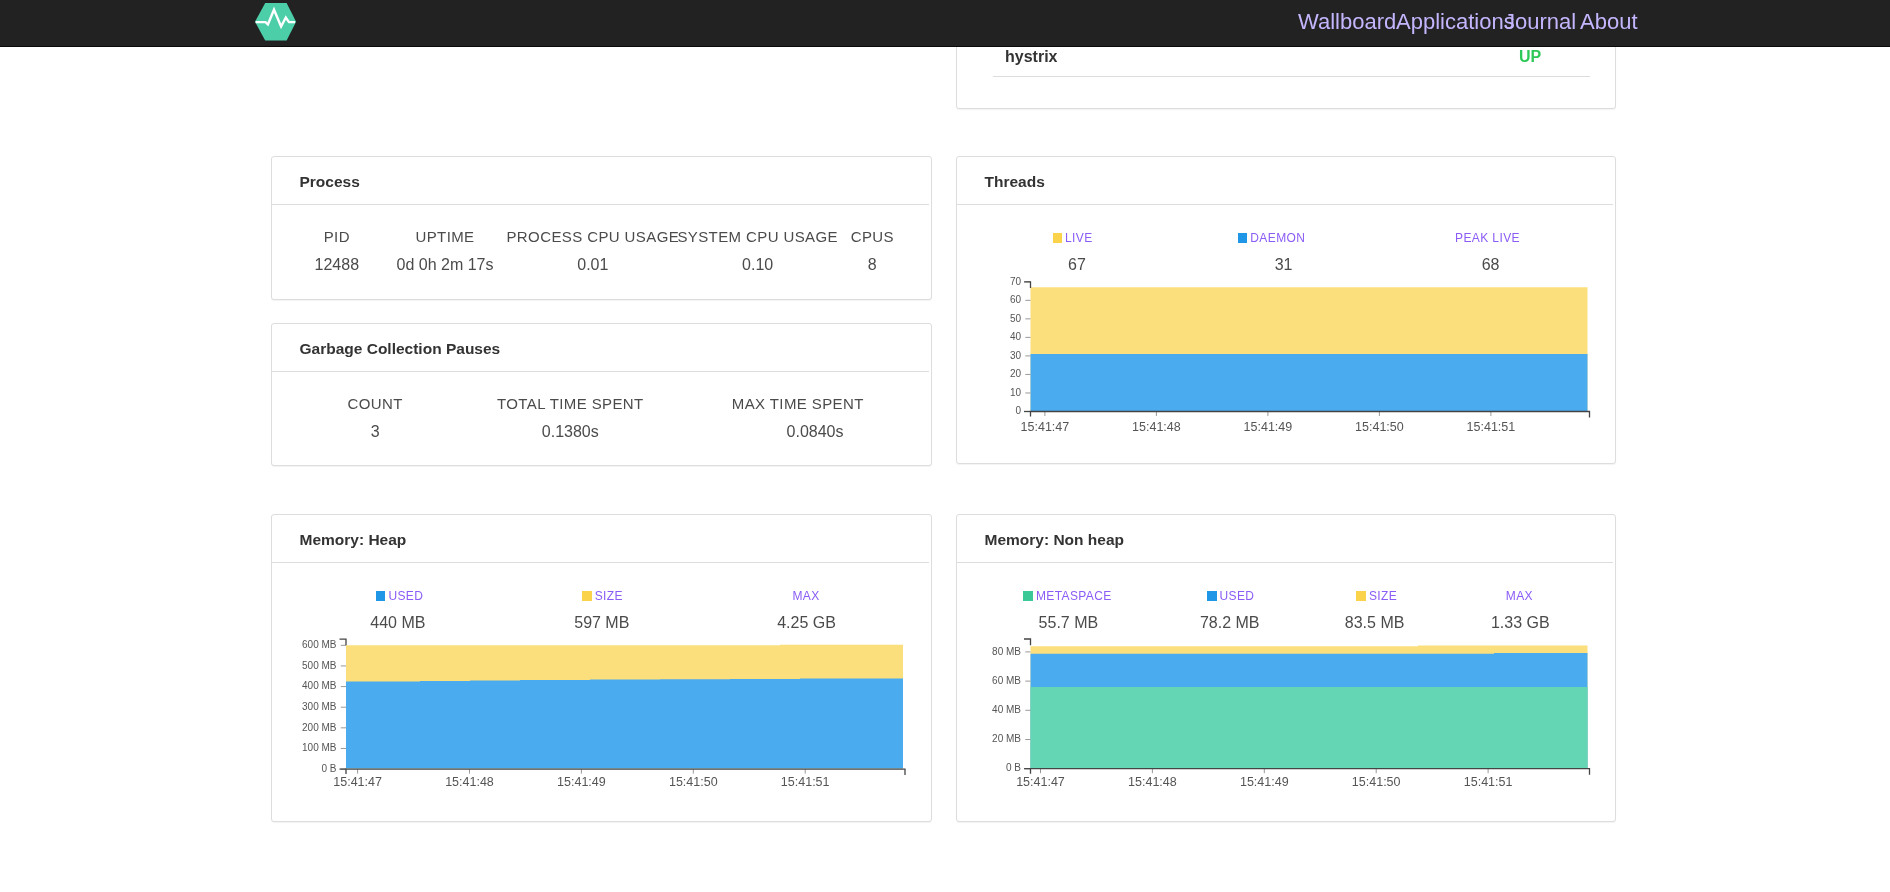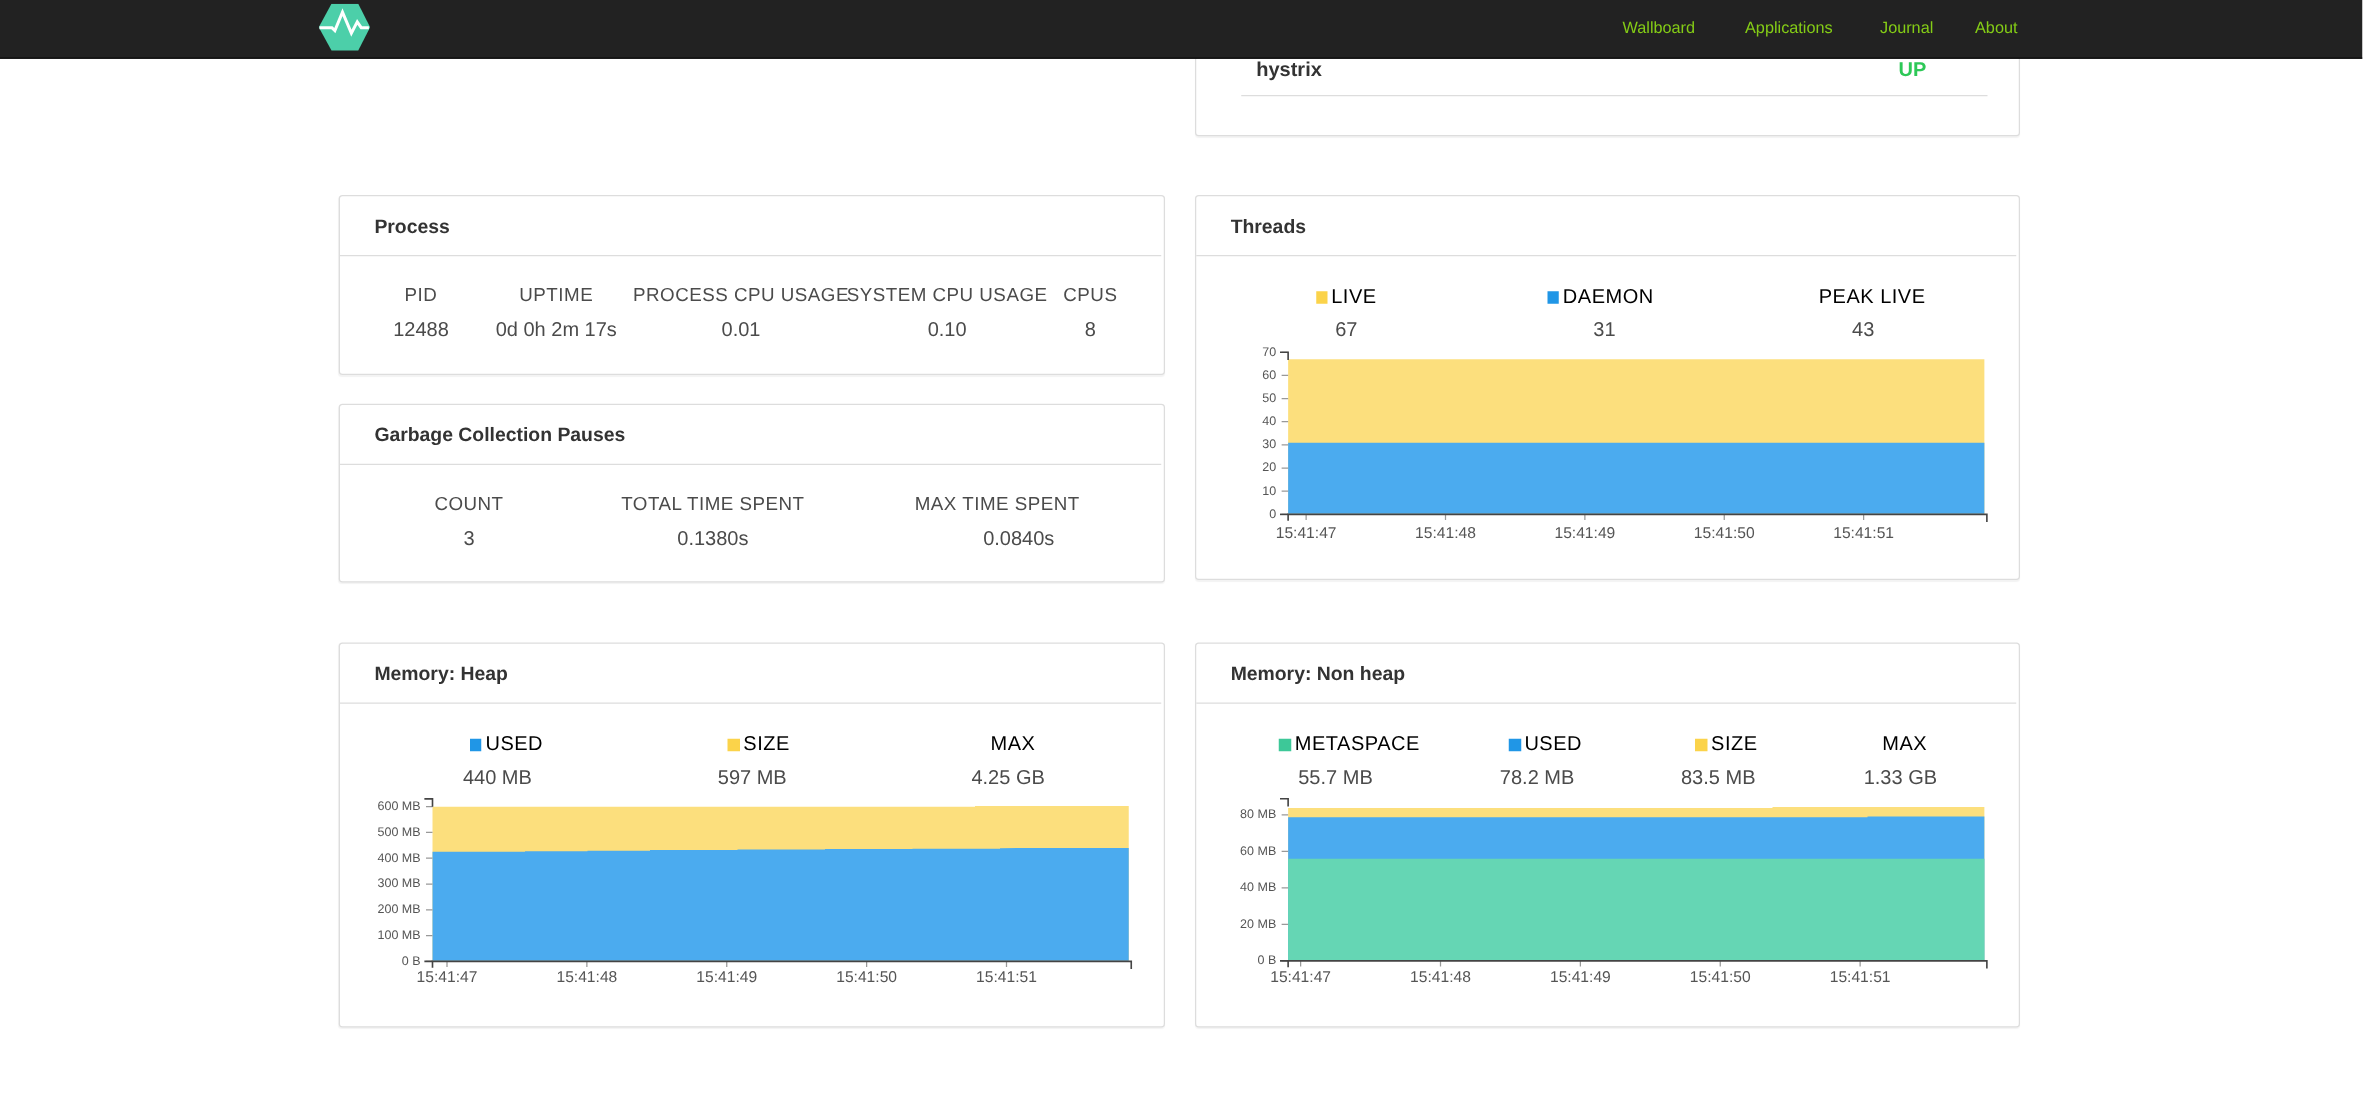--- a/index.html
+++ b/index.html
@@ -1,23 +1,23 @@
 <!DOCTYPE html>
 <html><head><meta charset="utf-8"><title>Spring Boot Admin</title><style>
 * { margin:0; padding:0; box-sizing:content-box; }
 html,body { width:1890px; height:892px; background:#fff; font-family:"Liberation Sans", sans-serif; overflow:hidden; position:relative; }
 .navbar { position:absolute; left:0; top:0; width:1890px; height:46px; background:#222; border-bottom:1px solid #090909; z-index:50; }
 .brand { position:absolute; left:305px; top:0; line-height:44px; font-size:22px; font-weight:bold; color:#fff; letter-spacing:1.3px; }
-.nlink { position:absolute; top:0; line-height:44px; font-size:13px; color:#84cc16;text-align:right; }
+.nlink { position:absolute; top:0; line-height:44px; font-size:22px; color:#c4b5fd;text-align:right; }
 .panel { position:absolute; background:#fff; border:1px solid #ddd; border-radius:3px; box-shadow:0 1px 1px rgba(0,0,0,.05); }
 .ptitle { position:absolute; font-size:15.5px; font-weight:bold; color:#333; line-height:12px;margin-left:16px; }
 .pline { position:absolute; height:1px; background:#ddd; }
 .slabel { position:absolute; transform:translateX(-50%); font-size:15px; letter-spacing:0.4px; color:#4b4b4b; line-height:12px; white-space:nowrap; }
 .svalue { position:absolute; transform:translateX(-50%); font-size:16px; color:#4b4b4b; line-height:17px; white-space:nowrap; }
-.leg { position:absolute; font-size:16px; letter-spacing:0.4px; color:#000000; line-height:12px; white-space:nowrap; }
+.leg { position:absolute; font-size:12px; letter-spacing:0.4px; color:#8b5cf6; line-height:12px; white-space:nowrap; }
 .sq { display:inline-block; width:9.5px; height:9.5px; margin-right:3px; vertical-align:-1px; }
 </style></head><body>
 
 <div class="navbar">
     <svg style="position:absolute;left:255.4px;top:2.8px" width="42" height="38">
 <polygon points="0,18.7 10.2,0 31.6,0 41.1,18.7 31.6,37.4 10.2,37.4" fill="#4CCFA9"></polygon>
 <polyline points="0.6,19.1 10.5,19.1 12.9,21.5 19,6.7 26.1,23.5 30.8,14.5 34,19.1 40.1,19.1" fill="none" stroke="#fff" stroke-width="2.4" stroke-linejoin="miter" stroke-linecap="butt"></polyline>
 </svg>
 <div class="nlink" style="left:1298px">Wallboard</div>
 <div class="nlink" style="left:1396px">Applications</div>
@@ -51,21 +51,21 @@
 <div class="slabel" style="left:797.8px;top:398.4px">MAX TIME SPENT</div>
 <div class="svalue" style="left:815px;top:423.1px">0.0840s</div>
 <div class="panel" style="left:956px;top:156px;width:658px;height:306px"></div>
 <div class="ptitle" style="left:968.5px;top:176px">Threads</div>
 <div class="pline" style="left:957px;top:204px;width:656px"></div>
 <div class="leg" style="left:1052.5px;top:231.9px"><span class="sq" style="background:#FBD34A"></span>LIVE</div>
 <div class="leg" style="left:1237.8px;top:231.9px"><span class="sq" style="background:#2096E6"></span>DAEMON</div>
 <div class="leg" style="left:1455px;top:231.9px">PEAK LIVE</div>
 <div class="svalue" style="left:1077px;top:256.1px">67</div>
 <div class="svalue" style="left:1283.6px;top:256.1px">31</div>
-<div class="svalue" style="left:1490.6px;top:256.1px">43</div>
+<div class="svalue" style="left:1490.6px;top:256.1px">68</div>
 <svg style="position:absolute;left:957px;top:268px" width="658" height="172">
     <path d="M73.5,142.9 L73.5,19.3 L630.5,19.3 L630.5,142.9 Z" fill="#FCDF7D"></path>
     <path d="M73.5,142.9 L73.5,86.1 L630.5,86.1 L630.5,142.9 Z" fill="#4BABEF"></path>
     <line x1="68.3" y1="143.5" x2="73.5" y2="143.5" stroke="#999" stroke-width="1"></line>
     <line x1="68.3" y1="124.97" x2="73.5" y2="124.97" stroke="#999" stroke-width="1"></line>
     <line x1="68.3" y1="106.44" x2="73.5" y2="106.44" stroke="#999" stroke-width="1"></line>
     <line x1="68.3" y1="87.91" x2="73.5" y2="87.91" stroke="#999" stroke-width="1"></line>
     <line x1="68.3" y1="69.39" x2="73.5" y2="69.39" stroke="#999" stroke-width="1"></line>
     <line x1="68.3" y1="50.86" x2="73.5" y2="50.86" stroke="#999" stroke-width="1"></line>
     <line x1="68.3" y1="32.33" x2="73.5" y2="32.33" stroke="#999" stroke-width="1"></line>

